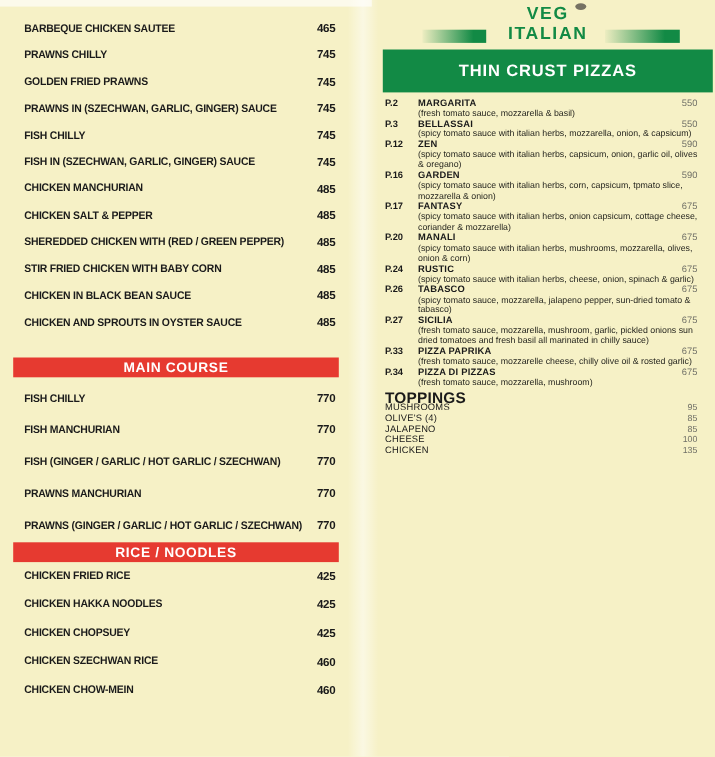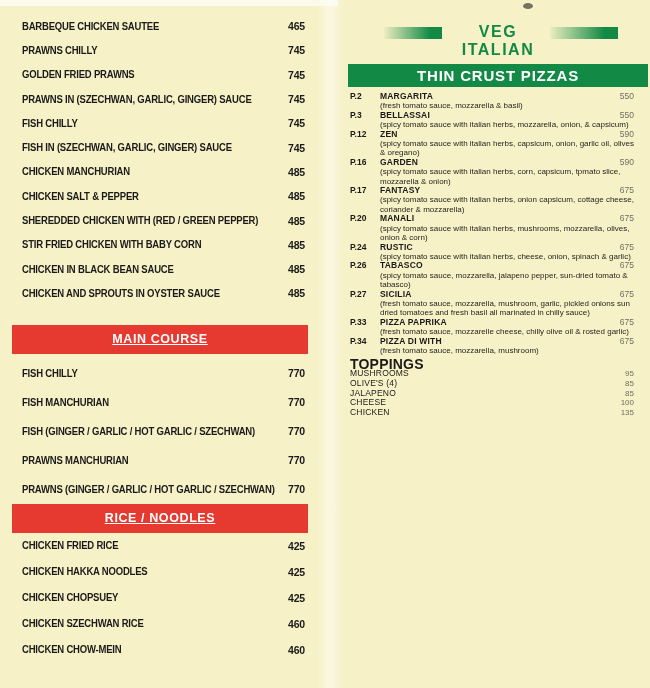--- a/index.html
+++ b/index.html
@@ -11,36 +11,36 @@
           background:linear-gradient(to right, rgba(255,255,255,0), rgba(255,255,255,.5), rgba(255,255,255,0)); }
   .smudge { position:absolute; left:523px; top:3px; width:10px; height:6px; background:#56524a; border-radius:50%; opacity:.8; }
 
   
   .left-col { position:absolute; left:12px; top:0; width:296px; }
   .sec .menu-row { display:flex; justify-content:space-between; align-items:center; padding:0 3px 0 10px; }
   .menu-row .nm { font-weight:700; font-size:10px; letter-spacing:-0.2px; white-space:nowrap;
                   transform:scaleX(.95); transform-origin:left center; }
   .menu-row .pr { font-weight:700; font-size:10.5px; letter-spacing:-0.2px; }
   .sec1 { margin-top:14px; }  .sec1 .menu-row { height:24.3px; }
-  .red-bar { height:29px; background:var(--red-bar,#e63a30); color:#fff; font-weight:700; font-size:12.5px;
+  .red-bar { height:18px; background:var(--red-bar,#e63a30); color:#fff; font-weight:700; font-size:12.5px;
              display:flex; align-items:center; justify-content:center; letter-spacing:.6px;
-             transform-origin:center;text-decoration:underline; }
+             transform-origin:center; }
   .bar-main { margin-top:19px; }
   .sec2 { margin-top:5px; }   .sec2 .menu-row { height:29px; }
   .bar-rice { margin-top:0; }
   .sec3 { margin-top:0; }     .sec3 .menu-row { height:26px; }
 
   
   .right-col { position:absolute; left:348px; top:0; width:300px; }
-  .veg-header { position:relative; padding-top:23px; text-align:center; color:var(--green,#128a45); }
+  .veg-header { position:relative; padding-top:4px; text-align:center; color:var(--green,#128a45); }
   .veg-t { font-weight:700; font-size:16px; line-height:18px; letter-spacing:1.5px; }
   .stripe { position:absolute; height:12px; top:27px; }
   .stripe.l { left:36px;  width:58px; background:linear-gradient(to right, rgba(18,138,69,.04), var(--green,#128a45) 80%); }
   .stripe.r { right:30px; width:68px; background:linear-gradient(to right, rgba(18,138,69,.04), var(--green,#128a45) 80%); }
-  .thin-bar { margin-top:5px; height:23px; background:var(--green,#128a45); color:#fff; display:flex;
+  .thin-bar { margin-top:5px; height:39px; background:var(--green,#128a45); color:#fff; display:flex;
               align-items:center; justify-content:center; font-weight:700; font-size:15px; letter-spacing:.8px; }
   .pizza-list { margin-top:5px; }
   .pz { position:relative; display:grid; grid-template-columns:30px 1fr; padding-left:2px; }
   .pz .code { font-weight:700; font-size:8.5px; line-height:9.4px; }
   .pz .nm   { font-weight:700; font-size:8.5px; line-height:9.4px; padding-right:44px; letter-spacing:.2px; }
   .pz .desc { grid-column:2; font-size:8px; line-height:9.4px; padding-right:10px; color:#26261f; }
   .pz .pr   { position:absolute; right:14px; top:0; font-size:8.5px; line-height:9.4px; color:var(--price-muted,#6f6f66); }
   .toppings { margin-top:4px; padding-left:2px; }
   .top-h { font-weight:700; font-size:14px; line-height:10px; letter-spacing:.2px; }
   .top-row { display:flex; justify-content:space-between; align-items:baseline; line-height:9.6px; padding-right:14px; }
@@ -259,21 +259,21 @@
 
         <div class="pz">
           <span class="code">P.33</span>
           <span class="nm">PIZZA PAPRIKA</span>
           <span class="desc">(fresh tomato sauce, mozzarelle cheese, chilly olive oil &amp; rosted garlic)</span>
           <span class="pr">675</span>
         </div>
 
         <div class="pz">
           <span class="code">P.34</span>
-          <span class="nm">PIZZA DI WITH</span>
+          <span class="nm">PIZZA DI PIZZAS</span>
           <span class="desc">(fresh tomato sauce, mozzarella, mushroom)</span>
           <span class="pr">675</span>
         </div>
 
     </div>
 
     <div class="toppings">
       <div class="top-h">TOPPINGS</div>
 
         <div class="top-row">

